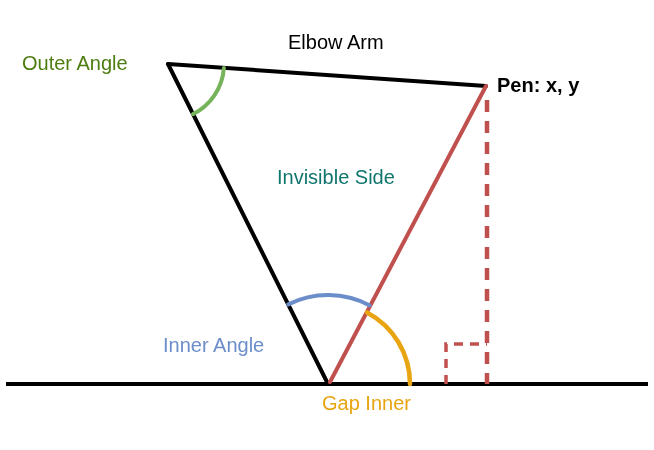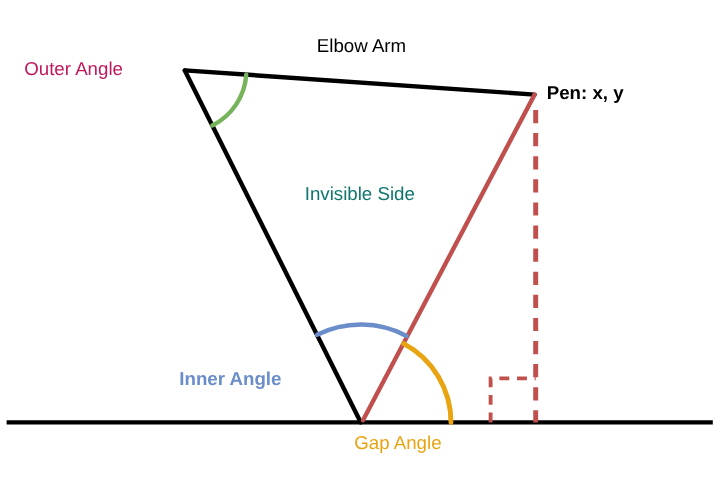--- a/index.html
+++ b/index.html
@@ -15,28 +15,28 @@
     font-family: "Liberation Sans", sans-serif;
     overflow: hidden;
   }
   #diagram-svg {
     position: absolute;
     left: 0;
     top: 0;
   }
   .lbl {
     position: absolute;
-    font-size: 17px;
+    font-size: 20px;
     line-height: 22px;
     white-space: nowrap;
     color: #000000;
   }
-  .lbl-green  { color: #be185d; }
+  .lbl-green  { color: #4d7c0f; }
   .lbl-red    { color: #0f766e; }
-  .lbl-blue   { color: #6b8dc9; font-weight: bold; }
+  .lbl-blue   { color: #6b8dc9; }
   .lbl-orange { color: #e8a411; }
 
   .lbl-elbow     { left: 288px; top: 31px;  }
   .lbl-pen       { left: 497px; top: 74px; font-weight: bold;  }
   .lbl-outer     { left: 22px;  top: 52px;  }
   .lbl-shoulder  { left: 90px;  top: 211px; }
   .lbl-invisible { left: 277px; top: 166px; }
   .lbl-inner     { left: 163px; top: 334px; }
   .lbl-gap       { left: 322px; top: 392px; }
 </style>
@@ -70,15 +70,15 @@
 
   <div class="lbl lbl-pen">Pen: x, y</div>
 
   <div class="lbl lbl-green lbl-outer">Outer Angle</div>
 
 
   <div class="lbl lbl-red lbl-invisible">Invisible Side</div>
 
   <div class="lbl lbl-blue lbl-inner">Inner Angle</div>
 
-  <div class="lbl lbl-orange lbl-gap">Gap Angle</div>
+  <div class="lbl lbl-orange lbl-gap">Gap Inner</div>
 
 </div>
 
 </body></html>

